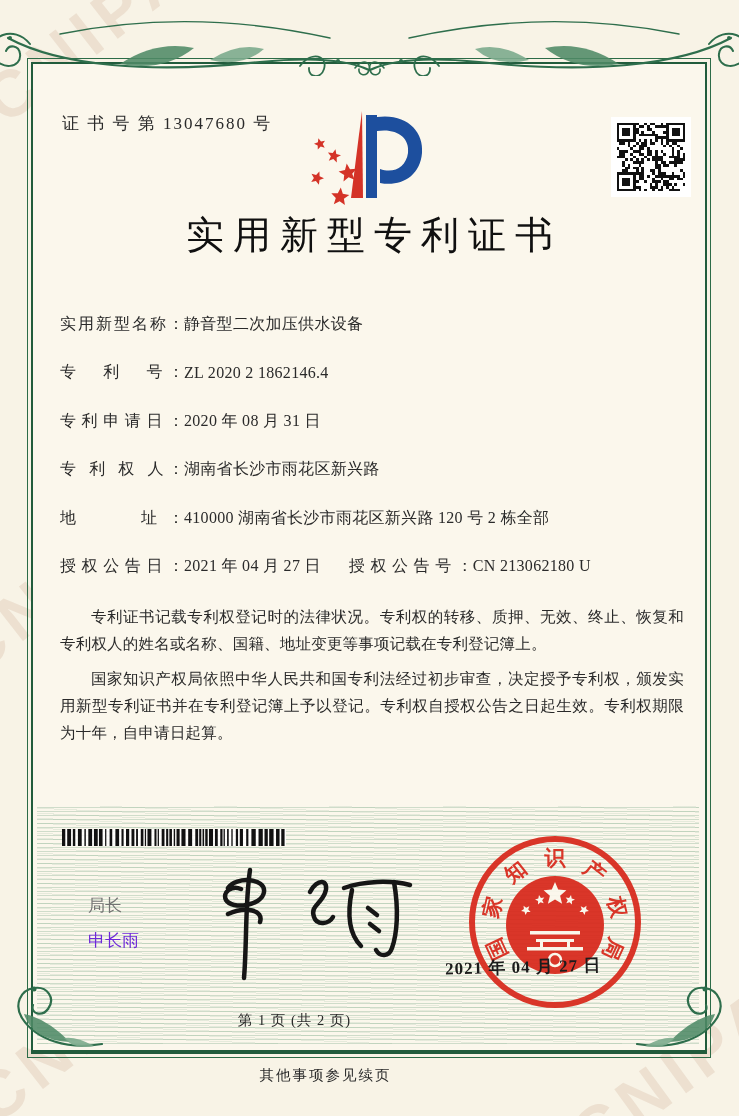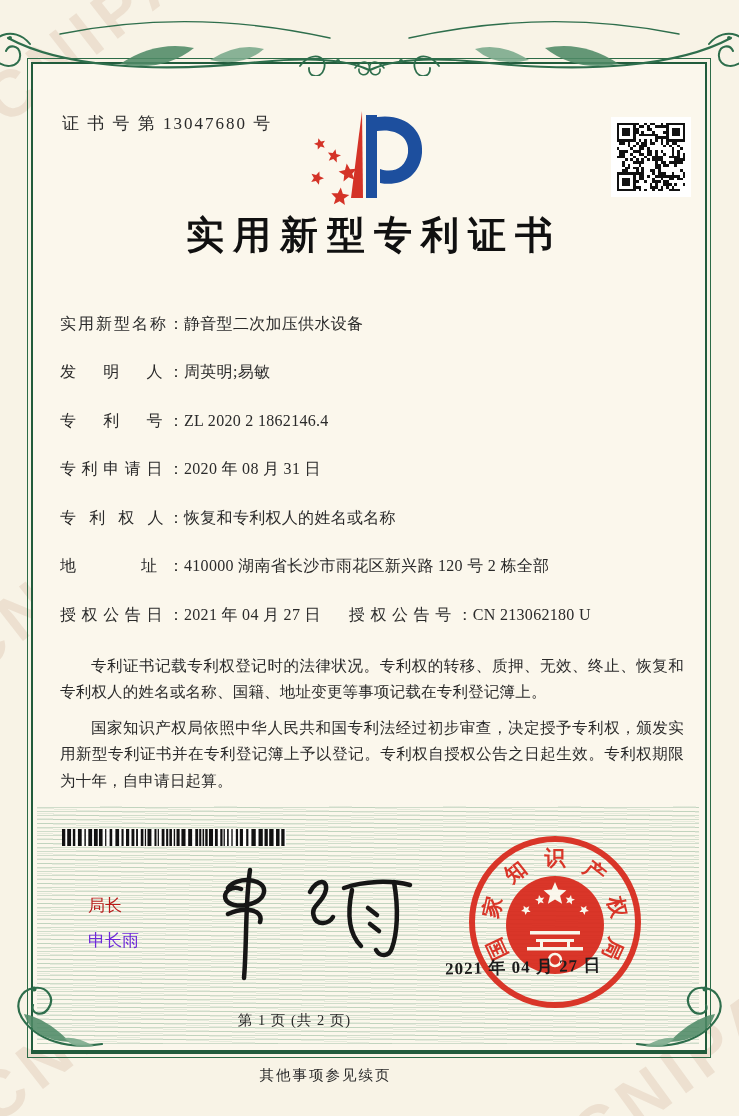--- a/index.html
+++ b/index.html
@@ -29,38 +29,38 @@
   .corner-orn  { position:absolute; width:96px; height:72px; }
   .corner-left { left:10px; top:980px; }
   .corner-right{ left:633px; top:980px; transform:scaleX(-1); }
 
   .cert-no { position:absolute; left:62px; top:112px; font-size:17px; letter-spacing:2px; }
   .logo { position:absolute; left:300px; top:101px; width:140px; height:106px; }
   .qr   { position:absolute; left:611px; top:117px; width:80px; height:80px; }
 
   .title {
     position:absolute; left:0; top:210px; width:739px; text-align:center;
-    font-size:38px; font-weight:bold; letter-spacing:9px; padding-left:9px;
+    font-size:38px; font-weight:normal; letter-spacing:9px; padding-left:9px;
     box-sizing:border-box; color:#101010;
   }
   .fields { position:absolute; left:60px; top:313px; width:624px; font-size:16px; }
   .frow { display:flex; align-items:center; height:22px; margin-bottom:26.5px; }
   .flabel {
     display:inline-block; width:124px; flex:0 0 124px;
     text-align:justify; text-align-last:justify;
   }
   .fvalue { white-space:nowrap; letter-spacing:0.3px; }
   .fpair2 { display:flex; align-items:baseline; margin-left:28px; }
   .flabel2 { display:inline-block; width:124px; flex:0 0 124px; text-align:justify; text-align-last:justify; }
 
   .paras { margin-top:16px; line-height:1.72; font-size:15.5px; text-align:justify; letter-spacing:0.2px; }
   .paras p { margin:0 0 9px 0; text-indent:2em; }
 
   .barcode { position:absolute; left:62px; top:829px; width:224px; height:17px; }
-  .officer-title { position:absolute; left:88px; top:894px; font-family:"Liberation Sans","DejaVu Sans",sans-serif; font-size:17px; color:#b91c1c; }
+  .officer-title { position:absolute; left:88px; top:894px; font-family:"Liberation Sans","DejaVu Sans",sans-serif; font-size:17px; color:#737373; }
   .officer-name  { position:absolute; left:88px; top:929px; font-family:"Liberation Sans","DejaVu Sans",sans-serif; font-size:17px; color:#6d28d9; }
   .signature { position:absolute; left:198px; top:852px; width:225px; height:135px; }
   .seal { position:absolute; left:466px; top:833px; width:178px; height:178px; opacity:0.93; }
   .seal-char { font-size:21px; fill:#d8281b; font-weight:bold; text-anchor:middle; dominant-baseline:central; font-family:"Liberation Serif",serif; }
   .seal-date {
     position:absolute; left:445px; top:955px; width:200px; font-size:17px; font-weight:bold;
     color:#1c1c1c; letter-spacing:1px; transform:rotate(-1.5deg); white-space:nowrap;
   }
   .page-num { position:absolute; left:0; top:1011px; width:589px; text-align:center; font-size:14.5px; letter-spacing:1px; }
   .footer-note { position:absolute; left:0; top:1066px; width:651px; text-align:center; font-size:14.5px; letter-spacing:2px; }
@@ -445,34 +445,30 @@
   </svg>
 
   <div class="title">实用新型专利证书</div>
 
   <div class="fields">
     <div class="frow">
       <span class="flabel">实用新型名称：</span>
       <span class="fvalue">静音型二次加压供水设备</span>
     </div>
     <div class="frow">
-      <span class="flabel">发　明　人：</span>
-      <span class="fvalue">周英明;易敏</span>
-    </div>
-    <div class="frow">
       <span class="flabel">专　利　号：</span>
       <span class="fvalue">ZL 2020 2 1862146.4</span>
     </div>
     <div class="frow">
       <span class="flabel">专利申请日：</span>
       <span class="fvalue">2020 年 08 月 31 日</span>
     </div>
     <div class="frow">
       <span class="flabel">专 利 权 人：</span>
-      <span class="fvalue">恢复和专利权人的姓名或名称</span>
+      <span class="fvalue">湖南省长沙市雨花区新兴路</span>
     </div>
     <div class="frow">
       <span class="flabel">地　　址：</span>
       <span class="fvalue">410000 湖南省长沙市雨花区新兴路 120 号 2 栋全部</span>
     </div>
     <div class="frow">
       <span class="flabel">授权公告日：</span>
       <span class="fvalue">2021 年 04 月 27 日</span>
       <span class="fpair2">
         <span class="flabel2">授权公告号：</span>

